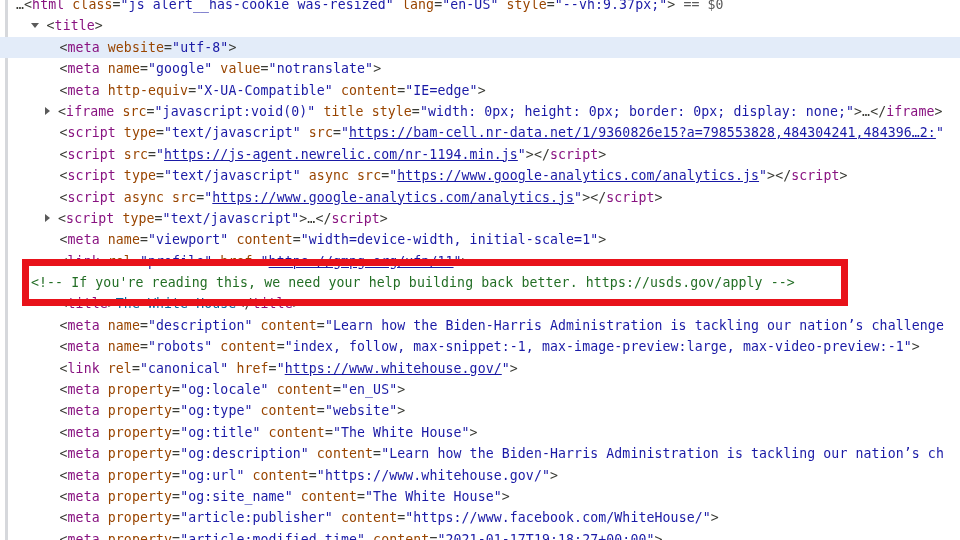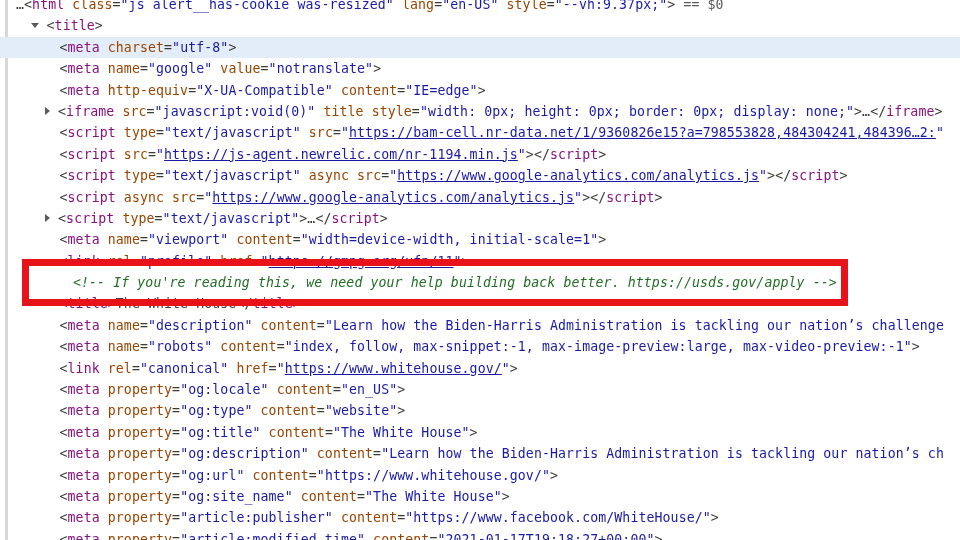--- a/index.html
+++ b/index.html
@@ -82,21 +82,21 @@
     border-right: 4.2px solid transparent;
   }
 
   
   .tok-punct    { color: #393a34; }
   .tok-tag      { color: #881280; }
   .tok-attrname { color: #994500; }
   .tok-attrval  { color: #1a1aa6; }
   .tok-comment  { color: #236e25; }
   .tok-link     { color: #1a1aa6; text-decoration: underline; text-align: right; }
-  .tok-text     { color: #404040; }
+  .tok-text     { color: #0369a1; }
   .tok-ellipsis { color: #393a34; }
   .tok-dollar   { color: #5a5a5a; }
 
   
   #red-highlight-box {
     position: absolute;
     left: 22px;
     top: 256px;
     width: 826px;
     height: 48px;
@@ -114,21 +114,21 @@
   <div id="left-gutter"></div>
 
   <div id="dom-tree" style="margin-top: -6px;">
       <div class="dom-row">
         <span class="row-inner" style="padding-left: 16px;"><span class="tok-ellipsis">…</span><span class="tok-punct">&lt;</span><span class="tok-tag">html</span><span class="tok-punct"> </span><span class="tok-attrname">class</span><span class="tok-punct">=</span><span class="tok-attrval">"js alert__has-cookie was-resized"</span><span class="tok-punct"> </span><span class="tok-attrname">lang</span><span class="tok-punct">=</span><span class="tok-attrval">"en-US"</span><span class="tok-punct"> </span><span class="tok-attrname">style</span><span class="tok-punct">=</span><span class="tok-attrval">"--vh:9.37px;"</span><span class="tok-punct">&gt;</span><span class="tok-dollar"> == $0</span></span>
       </div>
       <div class="dom-row">
         <span class="row-inner" style="padding-left: 30.5px;"><span class="twisty open"></span> <span class="tok-punct">&lt;</span><span class="tok-tag">title</span><span class="tok-punct">&gt;</span></span>
       </div>
       <div class="dom-row selected">
-        <span class="row-inner" style="padding-left: 59.5px;"><span class="tok-punct">&lt;</span><span class="tok-tag">meta</span><span class="tok-punct"> </span><span class="tok-attrname">charset</span><span class="tok-punct">=</span><span class="tok-attrval">"utf-8"</span><span class="tok-punct">&gt;</span></span>
+        <span class="row-inner" style="padding-left: 59.5px;"><span class="tok-punct">&lt;</span><span class="tok-tag">meta</span><span class="tok-punct"> </span><span class="tok-attrname">website</span><span class="tok-punct">=</span><span class="tok-attrval">"utf-8"</span><span class="tok-punct">&gt;</span></span>
       </div>
       <div class="dom-row">
         <span class="row-inner" style="padding-left: 59.5px;"><span class="tok-punct">&lt;</span><span class="tok-tag">meta</span><span class="tok-punct"> </span><span class="tok-attrname">name</span><span class="tok-punct">=</span><span class="tok-attrval">"google"</span><span class="tok-punct"> </span><span class="tok-attrname">value</span><span class="tok-punct">=</span><span class="tok-attrval">"notranslate"</span><span class="tok-punct">&gt;</span></span>
       </div>
       <div class="dom-row">
         <span class="row-inner" style="padding-left: 59.5px;"><span class="tok-punct">&lt;</span><span class="tok-tag">meta</span><span class="tok-punct"> </span><span class="tok-attrname">http-equiv</span><span class="tok-punct">=</span><span class="tok-attrval">"X-UA-Compatible"</span><span class="tok-punct"> </span><span class="tok-attrname">content</span><span class="tok-punct">=</span><span class="tok-attrval">"IE=edge"</span><span class="tok-punct">&gt;</span></span>
       </div>
       <div class="dom-row">
         <span class="row-inner" style="padding-left: 45px;"><span class="twisty closed"></span> <span class="tok-punct">&lt;</span><span class="tok-tag">iframe</span><span class="tok-punct"> </span><span class="tok-attrname">src</span><span class="tok-punct">=</span><span class="tok-attrval">"javascript:void(0)"</span><span class="tok-punct"> </span><span class="tok-attrname">title</span><span class="tok-punct"> </span><span class="tok-attrname">style</span><span class="tok-punct">=</span><span class="tok-attrval">"width: 0px; height: 0px; border: 0px; display: none;"</span><span class="tok-punct">&gt;</span><span class="tok-ellipsis">…</span><span class="tok-punct">&lt;/</span><span class="tok-tag">iframe</span><span class="tok-punct">&gt;</span></span>
       </div>
@@ -147,21 +147,21 @@
       <div class="dom-row">
         <span class="row-inner" style="padding-left: 45px;"><span class="twisty closed"></span> <span class="tok-punct">&lt;</span><span class="tok-tag">script</span><span class="tok-punct"> </span><span class="tok-attrname">type</span><span class="tok-punct">=</span><span class="tok-attrval">"text/javascript"</span><span class="tok-punct">&gt;</span><span class="tok-ellipsis">…</span><span class="tok-punct">&lt;/</span><span class="tok-tag">script</span><span class="tok-punct">&gt;</span></span>
       </div>
       <div class="dom-row">
         <span class="row-inner" style="padding-left: 59.5px;"><span class="tok-punct">&lt;</span><span class="tok-tag">meta</span><span class="tok-punct"> </span><span class="tok-attrname">name</span><span class="tok-punct">=</span><span class="tok-attrval">"viewport"</span><span class="tok-punct"> </span><span class="tok-attrname">content</span><span class="tok-punct">=</span><span class="tok-attrval">"width=device-width, initial-scale=1"</span><span class="tok-punct">&gt;</span></span>
       </div>
       <div class="dom-row">
         <span class="row-inner" style="padding-left: 59.5px;"><span class="tok-punct">&lt;</span><span class="tok-tag">link</span><span class="tok-punct"> </span><span class="tok-attrname">rel</span><span class="tok-punct">=</span><span class="tok-attrval">"profile"</span><span class="tok-punct"> </span><span class="tok-attrname">href</span><span class="tok-punct">=</span><span class="tok-attrval">"</span><span class="tok-link">https://gmpg.org/xfn/11</span><span class="tok-attrval">"</span><span class="tok-punct">&gt;</span></span>
       </div>
       <div class="dom-row">
-        <span class="row-inner" style="padding-left: 73px; font-style: italic;"><span class="tok-comment">&lt;!-- If you're reading this, we need your help building back better. https://usds.gov/apply --&gt;</span></span>
+        <span class="row-inner" style="padding-left: 31px;"><span class="tok-comment">&lt;!-- If you're reading this, we need your help building back better. https://usds.gov/apply --&gt;</span></span>
       </div>
       <div class="dom-row">
         <span class="row-inner" style="padding-left: 59.5px;"><span class="tok-punct">&lt;</span><span class="tok-tag">title</span><span class="tok-punct">&gt;</span><span class="tok-text">The White House</span><span class="tok-punct">&lt;/</span><span class="tok-tag">title</span><span class="tok-punct">&gt;</span></span>
       </div>
       <div class="dom-row">
         <span class="row-inner" style="padding-left: 59.5px;"><span class="tok-punct">&lt;</span><span class="tok-tag">meta</span><span class="tok-punct"> </span><span class="tok-attrname">name</span><span class="tok-punct">=</span><span class="tok-attrval">"description"</span><span class="tok-punct"> </span><span class="tok-attrname">content</span><span class="tok-punct">=</span><span class="tok-attrval">"Learn how the Biden-Harris Administration is tackling our nation’s challenge</span></span>
       </div>
       <div class="dom-row">
         <span class="row-inner" style="padding-left: 59.5px;"><span class="tok-punct">&lt;</span><span class="tok-tag">meta</span><span class="tok-punct"> </span><span class="tok-attrname">name</span><span class="tok-punct">=</span><span class="tok-attrval">"robots"</span><span class="tok-punct"> </span><span class="tok-attrname">content</span><span class="tok-punct">=</span><span class="tok-attrval">"index, follow, max-snippet:-1, max-image-preview:large, max-video-preview:-1"</span><span class="tok-punct">&gt;</span></span>
       </div>

